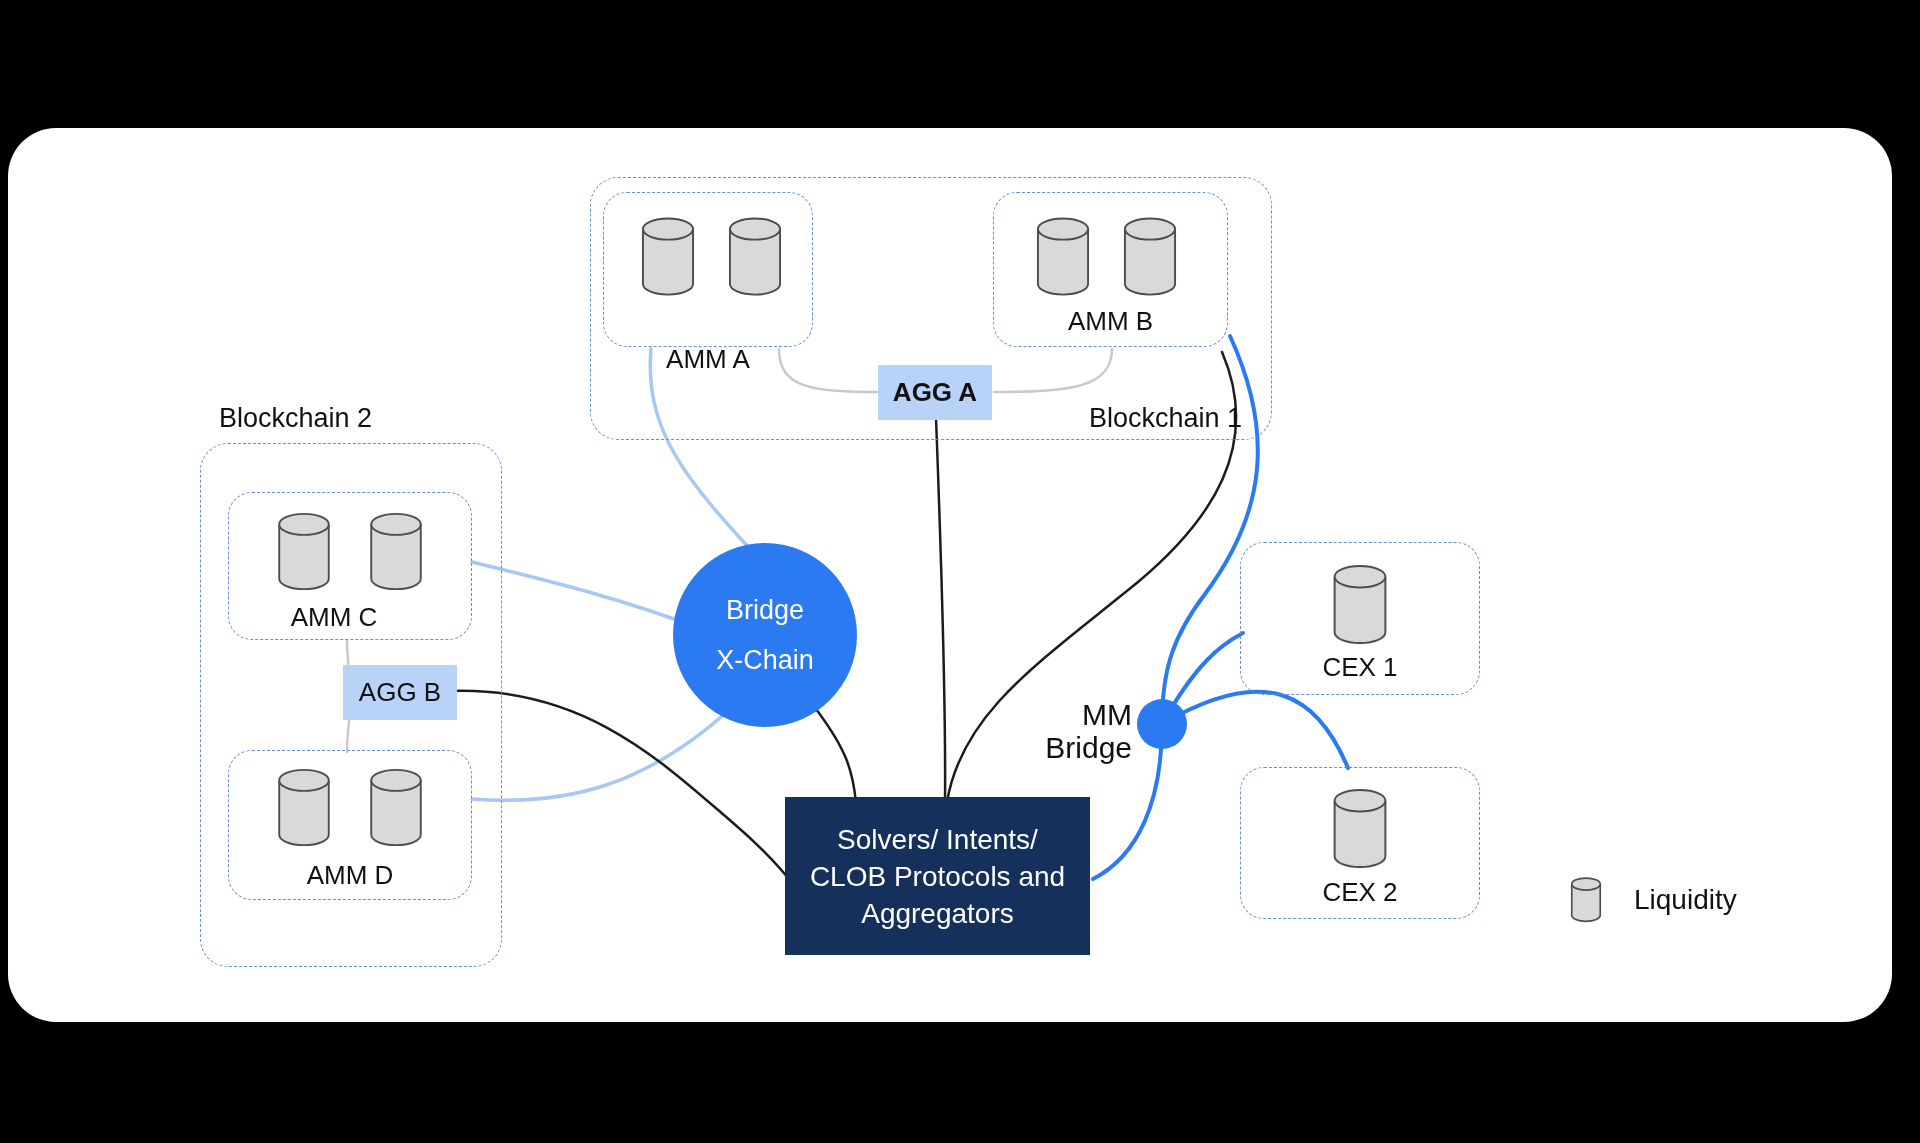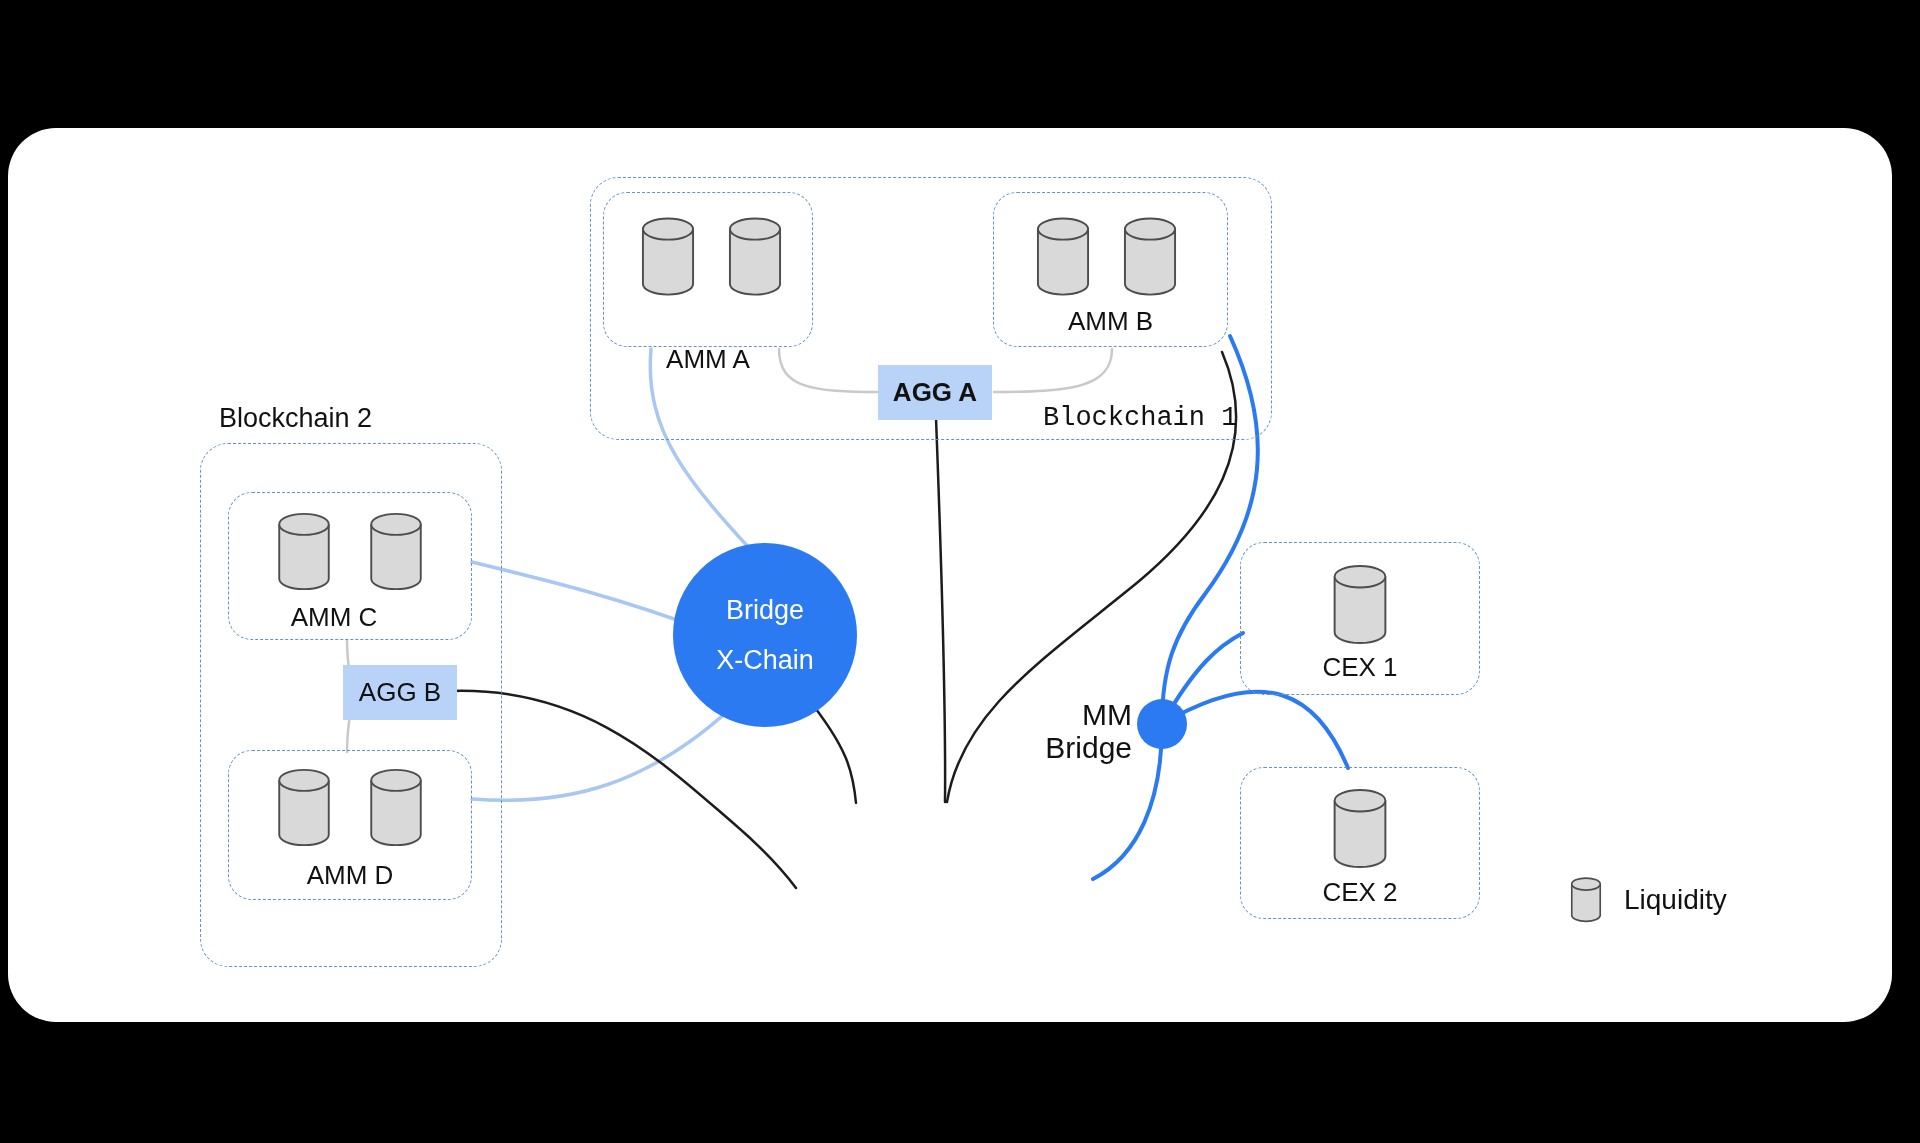--- a/index.html
+++ b/index.html
@@ -30,21 +30,21 @@
   .circle-node{position:absolute;left:673px;top:543px;width:184px;height:184px;border-radius:50%;
     background:var(--accent-blue);display:flex;flex-direction:column;align-items:center;
     justify-content:center;color:#fff;font-size:27px;line-height:35px;gap:15px;}
   .navy-node{position:absolute;left:785px;top:797px;width:305px;height:158px;
     background:var(--navy-box);display:flex;flex-direction:column;align-items:center;
     justify-content:center;color:#fff;font-size:28px;line-height:37px;}
   .dot{position:absolute;left:1137px;top:699px;width:50px;height:50px;border-radius:50%;
     background:var(--accent-blue);}
   .mm-label{position:absolute;left:1002px;top:698px;width:130px;text-align:right;
     font-size:30px;line-height:33px;color:var(--text);}
-  .legend{position:absolute;left:1570px;top:877px;display:flex;align-items:center;gap:22px;}
+  .legend{position:absolute;left:1570px;top:877px;display:flex;align-items:center;gap:32px;}
   .legend-text{font-size:28px;color:var(--text);}
 </style>
 </head>
 <body>
 
 <div class="stage">
   <div class="card"></div>
 
   <svg class="edges" viewBox="0 0 1920 1143">
     <path class="edge edge-gray" d="M 779,349 C 779,388 812,392 880,392"></path>
@@ -57,21 +57,21 @@
     <path class="edge edge-black" d="M 936,418 C 941,550 946,700 945,802"></path>
     <path class="edge edge-black" d="M 1222,352 C 1262,445 1212,520 1138,582 C 1040,662 962,712 947,802"></path>
     <path class="edge edge-black" d="M 805,695 C 848,748 853,772 856,803"></path>
     <path class="edge edge-black" d="M 452,691 C 585,687 662,762 732,822 C 760,846 778,864 796,888"></path>
     <path class="edge edge-blue" d="M 1230,336 C 1274,432 1266,512 1205,594 C 1174,635 1162,668 1162,724"></path>
     <path class="edge edge-blue" d="M 1162,724 C 1196,664 1220,645 1243,633"></path>
     <path class="edge edge-blue" d="M 1162,724 C 1268,662 1318,696 1348,768"></path>
     <path class="edge edge-blue" d="M 1162,724 C 1162,802 1138,856 1093,879"></path>
   </svg>
 
-  <div class="freelabel" style="left:1043px;top:403px;font-family:Liberation Mono, monospace;">Blockchain 1</div>
+  <div class="freelabel" style="left:1089px;top:403px;">Blockchain 1</div>
   <div class="dashbox" style="left:590px;top:177px;width:682px;height:263px;"></div>
 
   <div class="dashbox inner" style="left:603px;top:192px;width:210px;height:155px;"></div>
   <svg class="cyl" style="left:641px;top:216px;" width="54" height="82" viewBox="0 0 56 84">
       <path d="M2 13 V70 C2 76 13 81 28 81 C43 81 54 76 54 70 V13" fill="var(--cylinder-fill)" stroke="var(--cylinder-stroke)" stroke-width="2"></path>
       <ellipse cx="28" cy="13" rx="26" ry="11" fill="var(--cylinder-fill)" stroke="var(--cylinder-stroke)" stroke-width="2"></ellipse>
     </svg>
   <svg class="cyl" style="left:728px;top:216px;" width="54" height="82" viewBox="0 0 56 84">
       <path d="M2 13 V70 C2 76 13 81 28 81 C43 81 54 76 54 70 V13" fill="var(--cylinder-fill)" stroke="var(--cylinder-stroke)" stroke-width="2"></path>
       <ellipse cx="28" cy="13" rx="26" ry="11" fill="var(--cylinder-fill)" stroke="var(--cylinder-stroke)" stroke-width="2"></ellipse>
@@ -120,20 +120,25 @@
       <path d="M2 13 V70 C2 76 13 81 28 81 C43 81 54 76 54 70 V13" fill="var(--cylinder-fill)" stroke="var(--cylinder-stroke)" stroke-width="2"></path>
       <ellipse cx="28" cy="13" rx="26" ry="11" fill="var(--cylinder-fill)" stroke="var(--cylinder-stroke)" stroke-width="2"></ellipse>
     </svg>
   <div class="nodelabel" style="left:228px;top:860px;width:244px;">AMM D</div>
 
   <div class="circle-node">
     <span>Bridge</span>
     <span>X-Chain</span>
   </div>
 
+  <div class="navy-node">
+    <span>Solvers/ Intents/</span>
+    <span>CLOB Protocols and</span>
+    <span>Aggregators</span>
+  </div>
 
   <div class="mm-label">
     <div>MM</div>
     <div>Bridge</div>
   </div>
   <div class="dot"></div>
 
   <div class="dashbox inner" style="left:1240px;top:542px;width:240px;height:153px;"></div>
   <svg class="cyl" style="left:1332px;top:564px;" width="56" height="82" viewBox="0 0 56 84">
       <path d="M2 13 V70 C2 76 13 81 28 81 C43 81 54 76 54 70 V13" fill="var(--cylinder-fill)" stroke="var(--cylinder-stroke)" stroke-width="2"></path>

